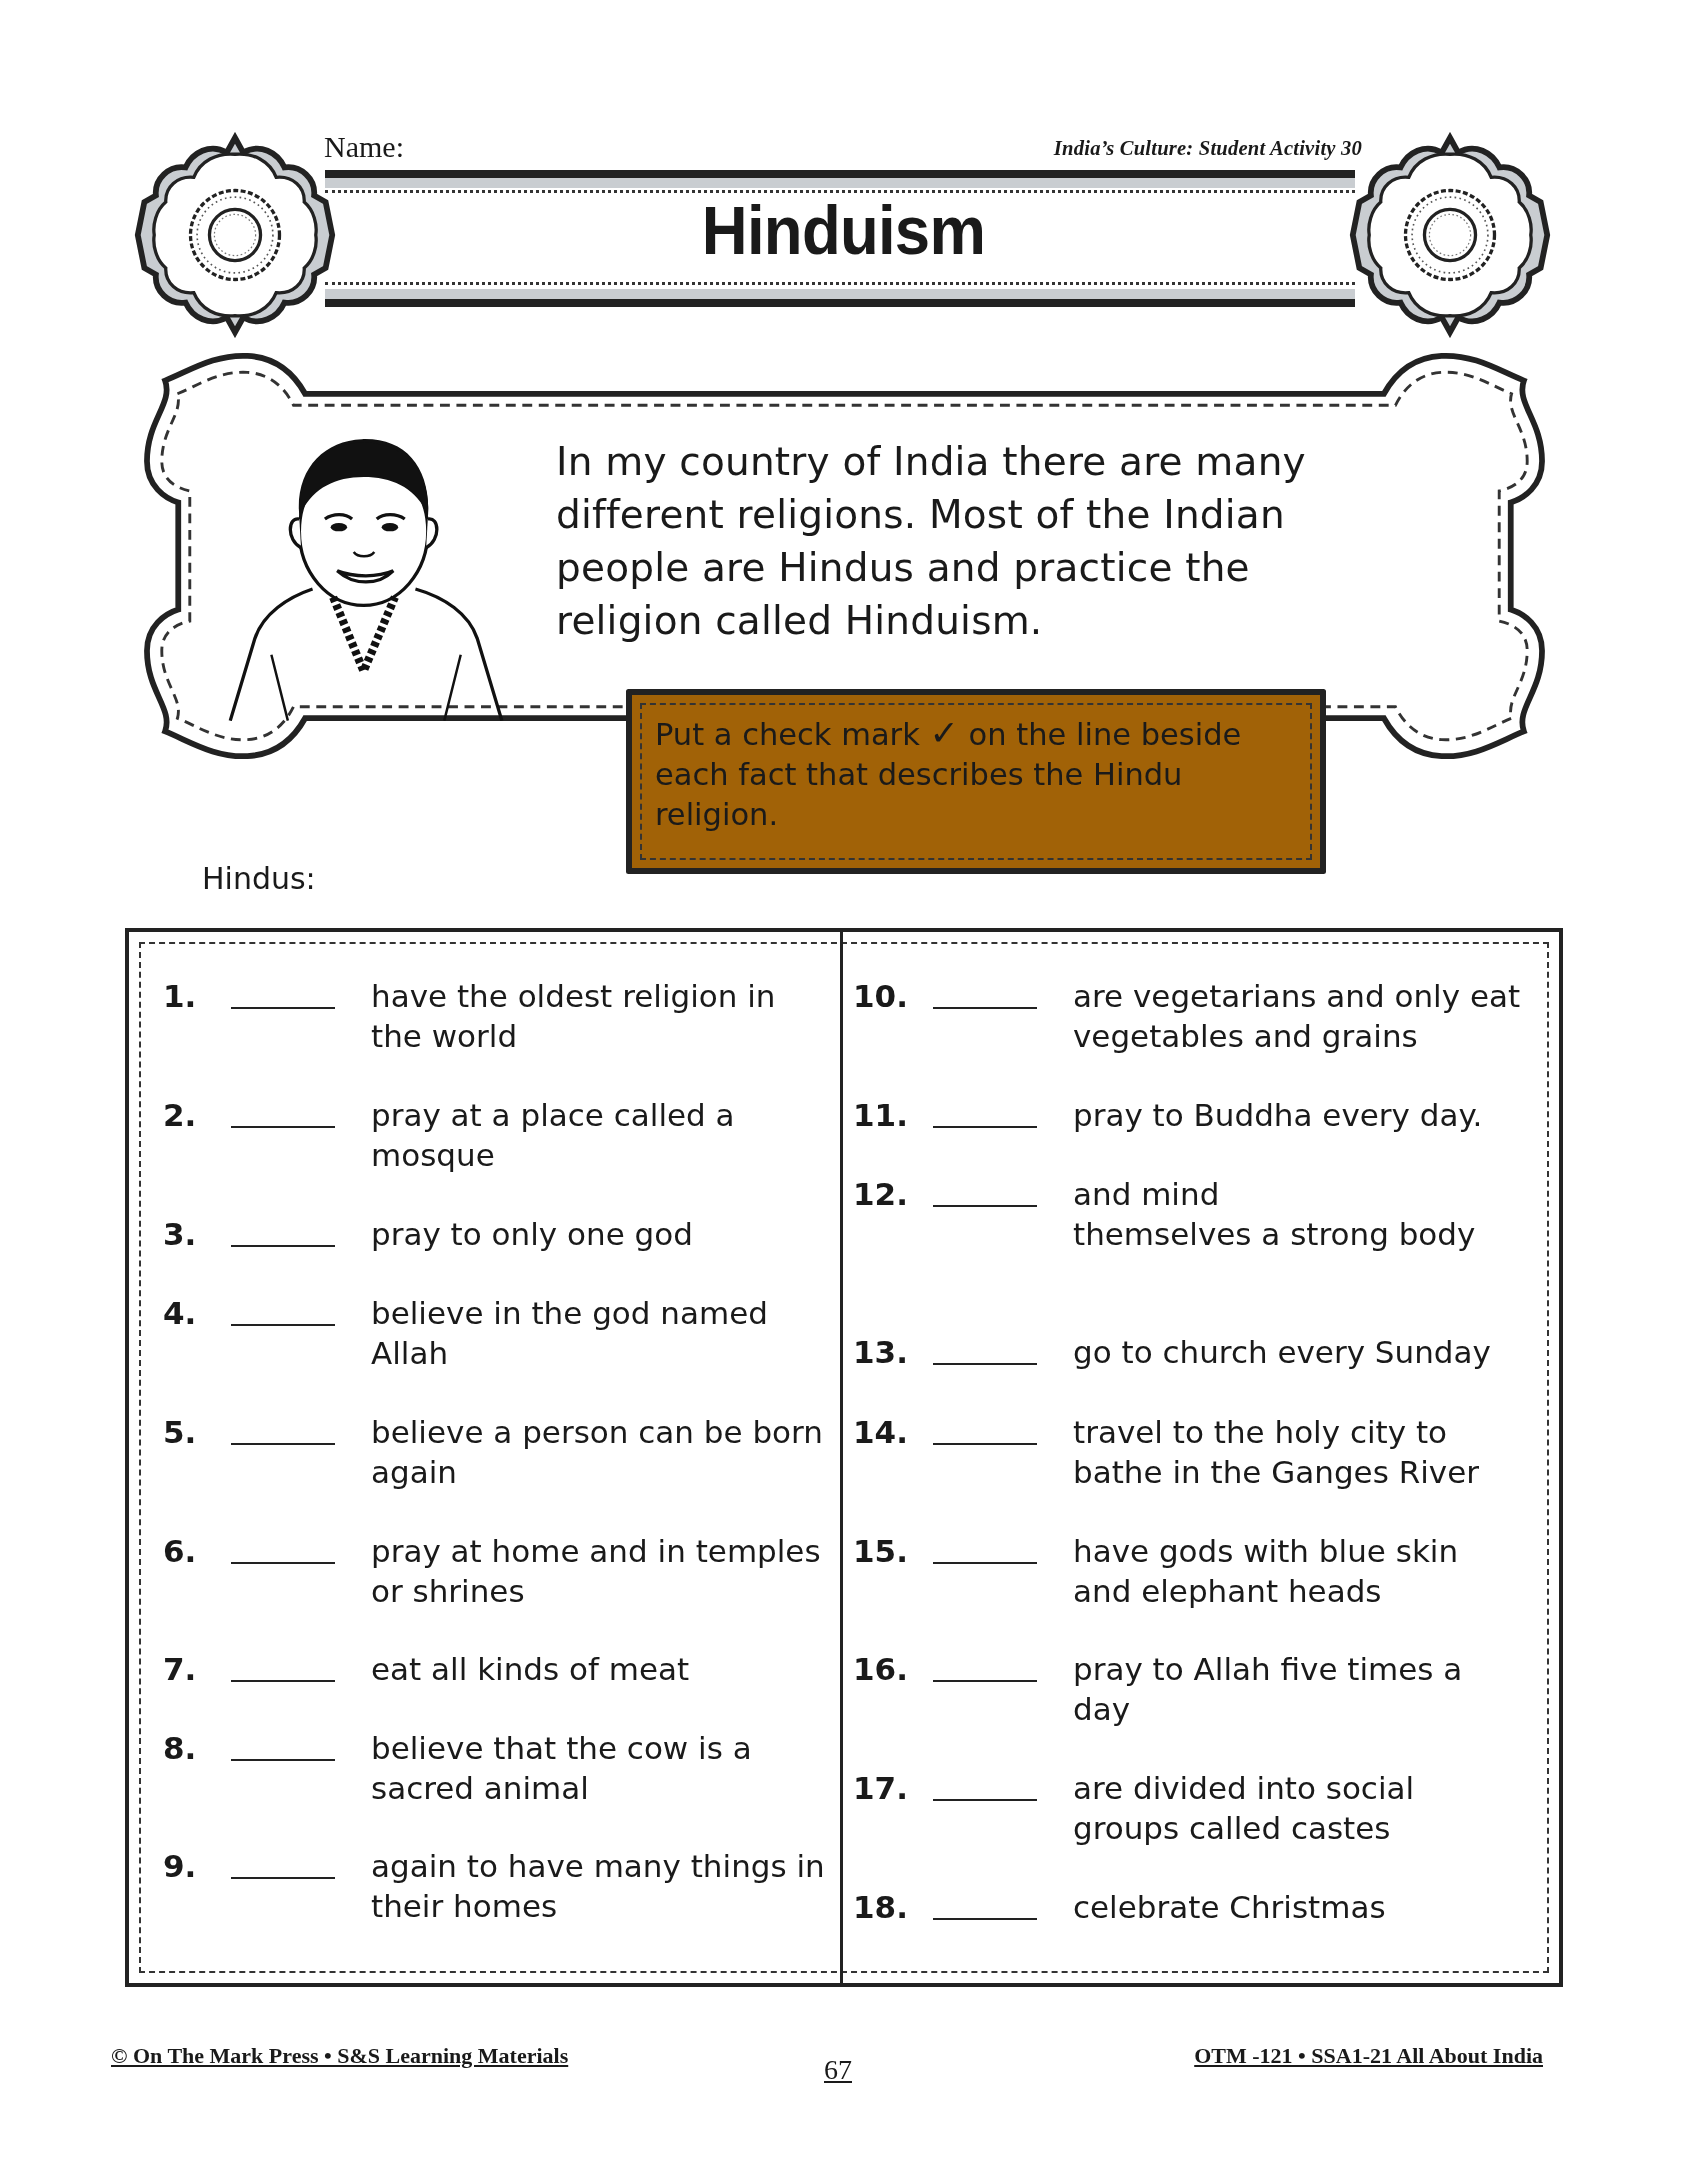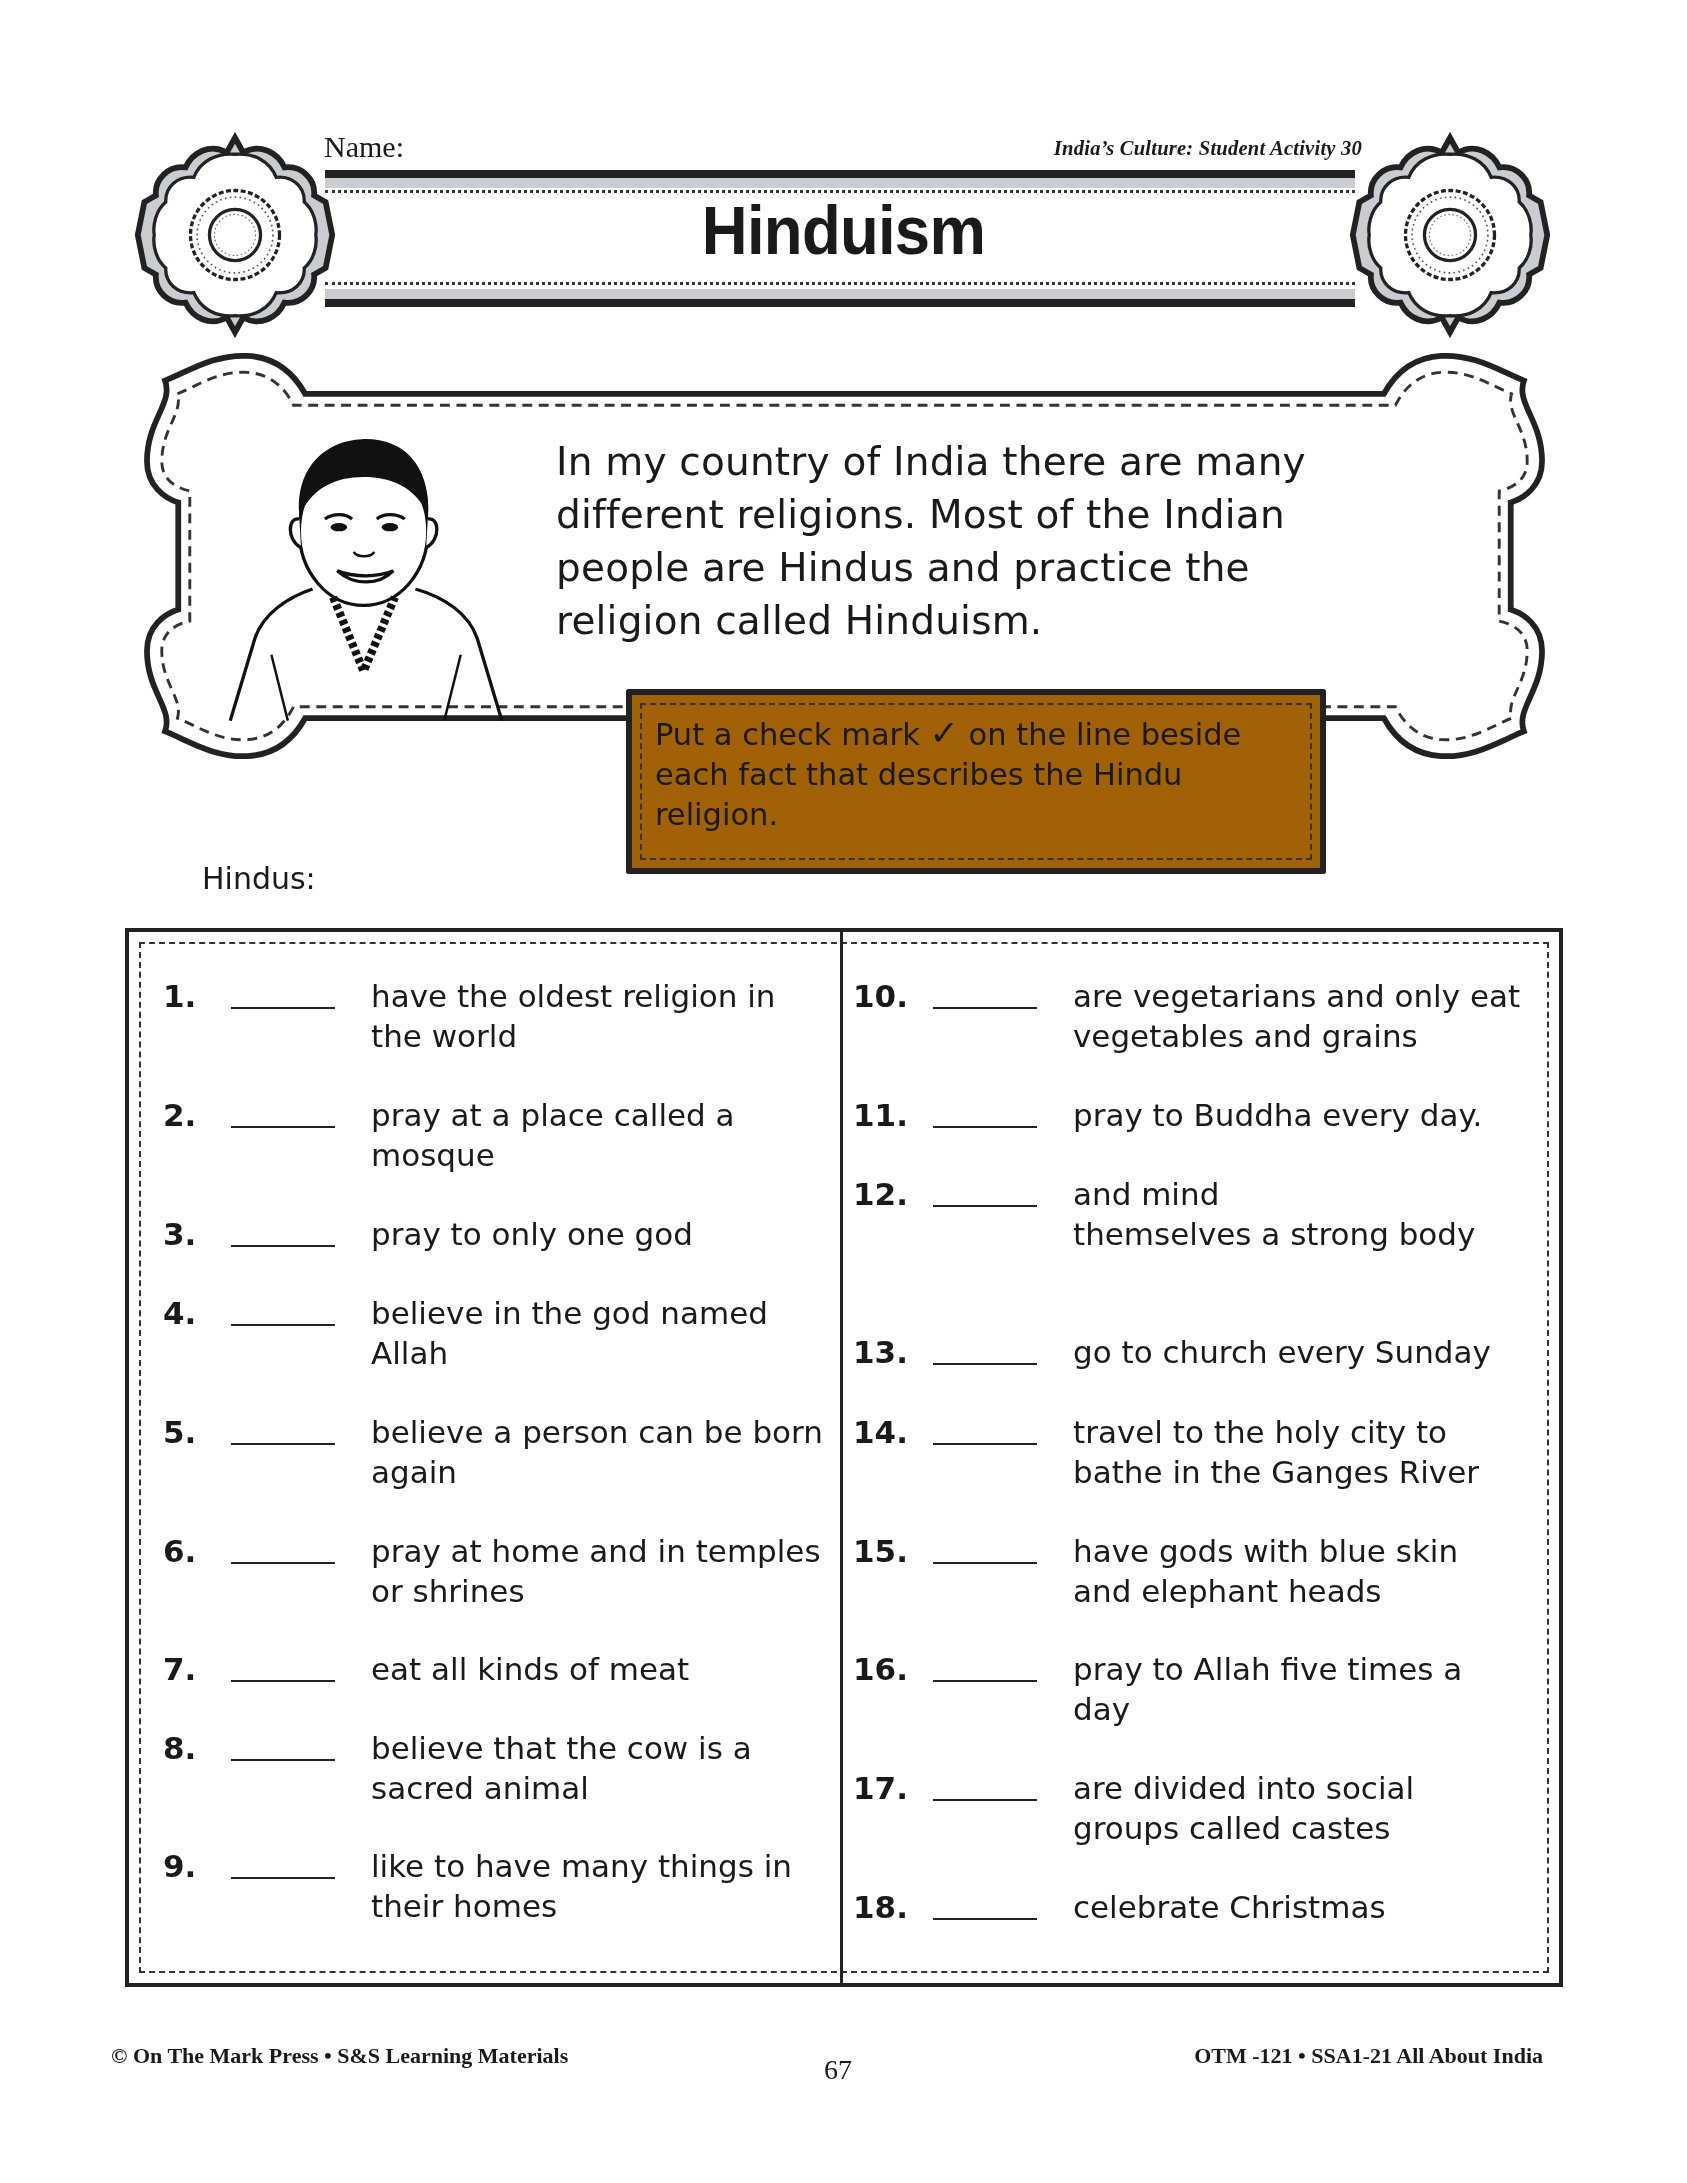--- a/index.html
+++ b/index.html
@@ -39,21 +39,21 @@
   .fact { position:absolute; font-size:31px; line-height:40px; }
   .fact .num { position:absolute; left:0; top:0; font-weight:bold; }
   .fact .blank { position:absolute; top:31px; height:0; border-top:2.5px solid #222; width:104px; }
   .fact .txt { position:absolute; top:0; }
   .left .blank { left:68px; }
   .left .txt { left:208px; width:461px; }
   .right .blank { left:80px; }
   .right .txt { left:220px; width:461px; }
 
   
-  .footer { top:2043px; font-size:22px; font-weight:bold; }
+  .footer { top:2043px; font-size:22px; font-weight:bold;text-decoration:underline; }
   #footer-left { left:111px; }
   #footer-center { left:824px; font-weight:normal; font-size:28px; top:2038px;margin-top:16px; }
   #footer-right { right:144px; }
 </style>
 </head>
 <body>
 
 <div class="abs serif" id="name-label">Name:</div>
 <div class="abs serif" id="activity-label">India’s Culture:  Student Activity 30</div>
 
@@ -195,21 +195,21 @@
       <span class="blank"></span>
       <div class="txt">
         <div>believe that the cow is a</div>
         <div>sacred animal</div>
       </div>
     </div>
     <div class="fact left" style="left: 163px; top: 1846px;">
       <span class="num">9.</span>
       <span class="blank"></span>
       <div class="txt">
-        <div>like to have many things in</div>
+        <div>again to have many things in</div>
         <div>their homes</div>
       </div>
     </div>
     <div class="fact right" style="left: 853px; top: 976px;">
       <span class="num">10.</span>
       <span class="blank"></span>
       <div class="txt">
         <div>are vegetarians and only eat</div>
         <div>vegetables and grains</div>
       </div>

